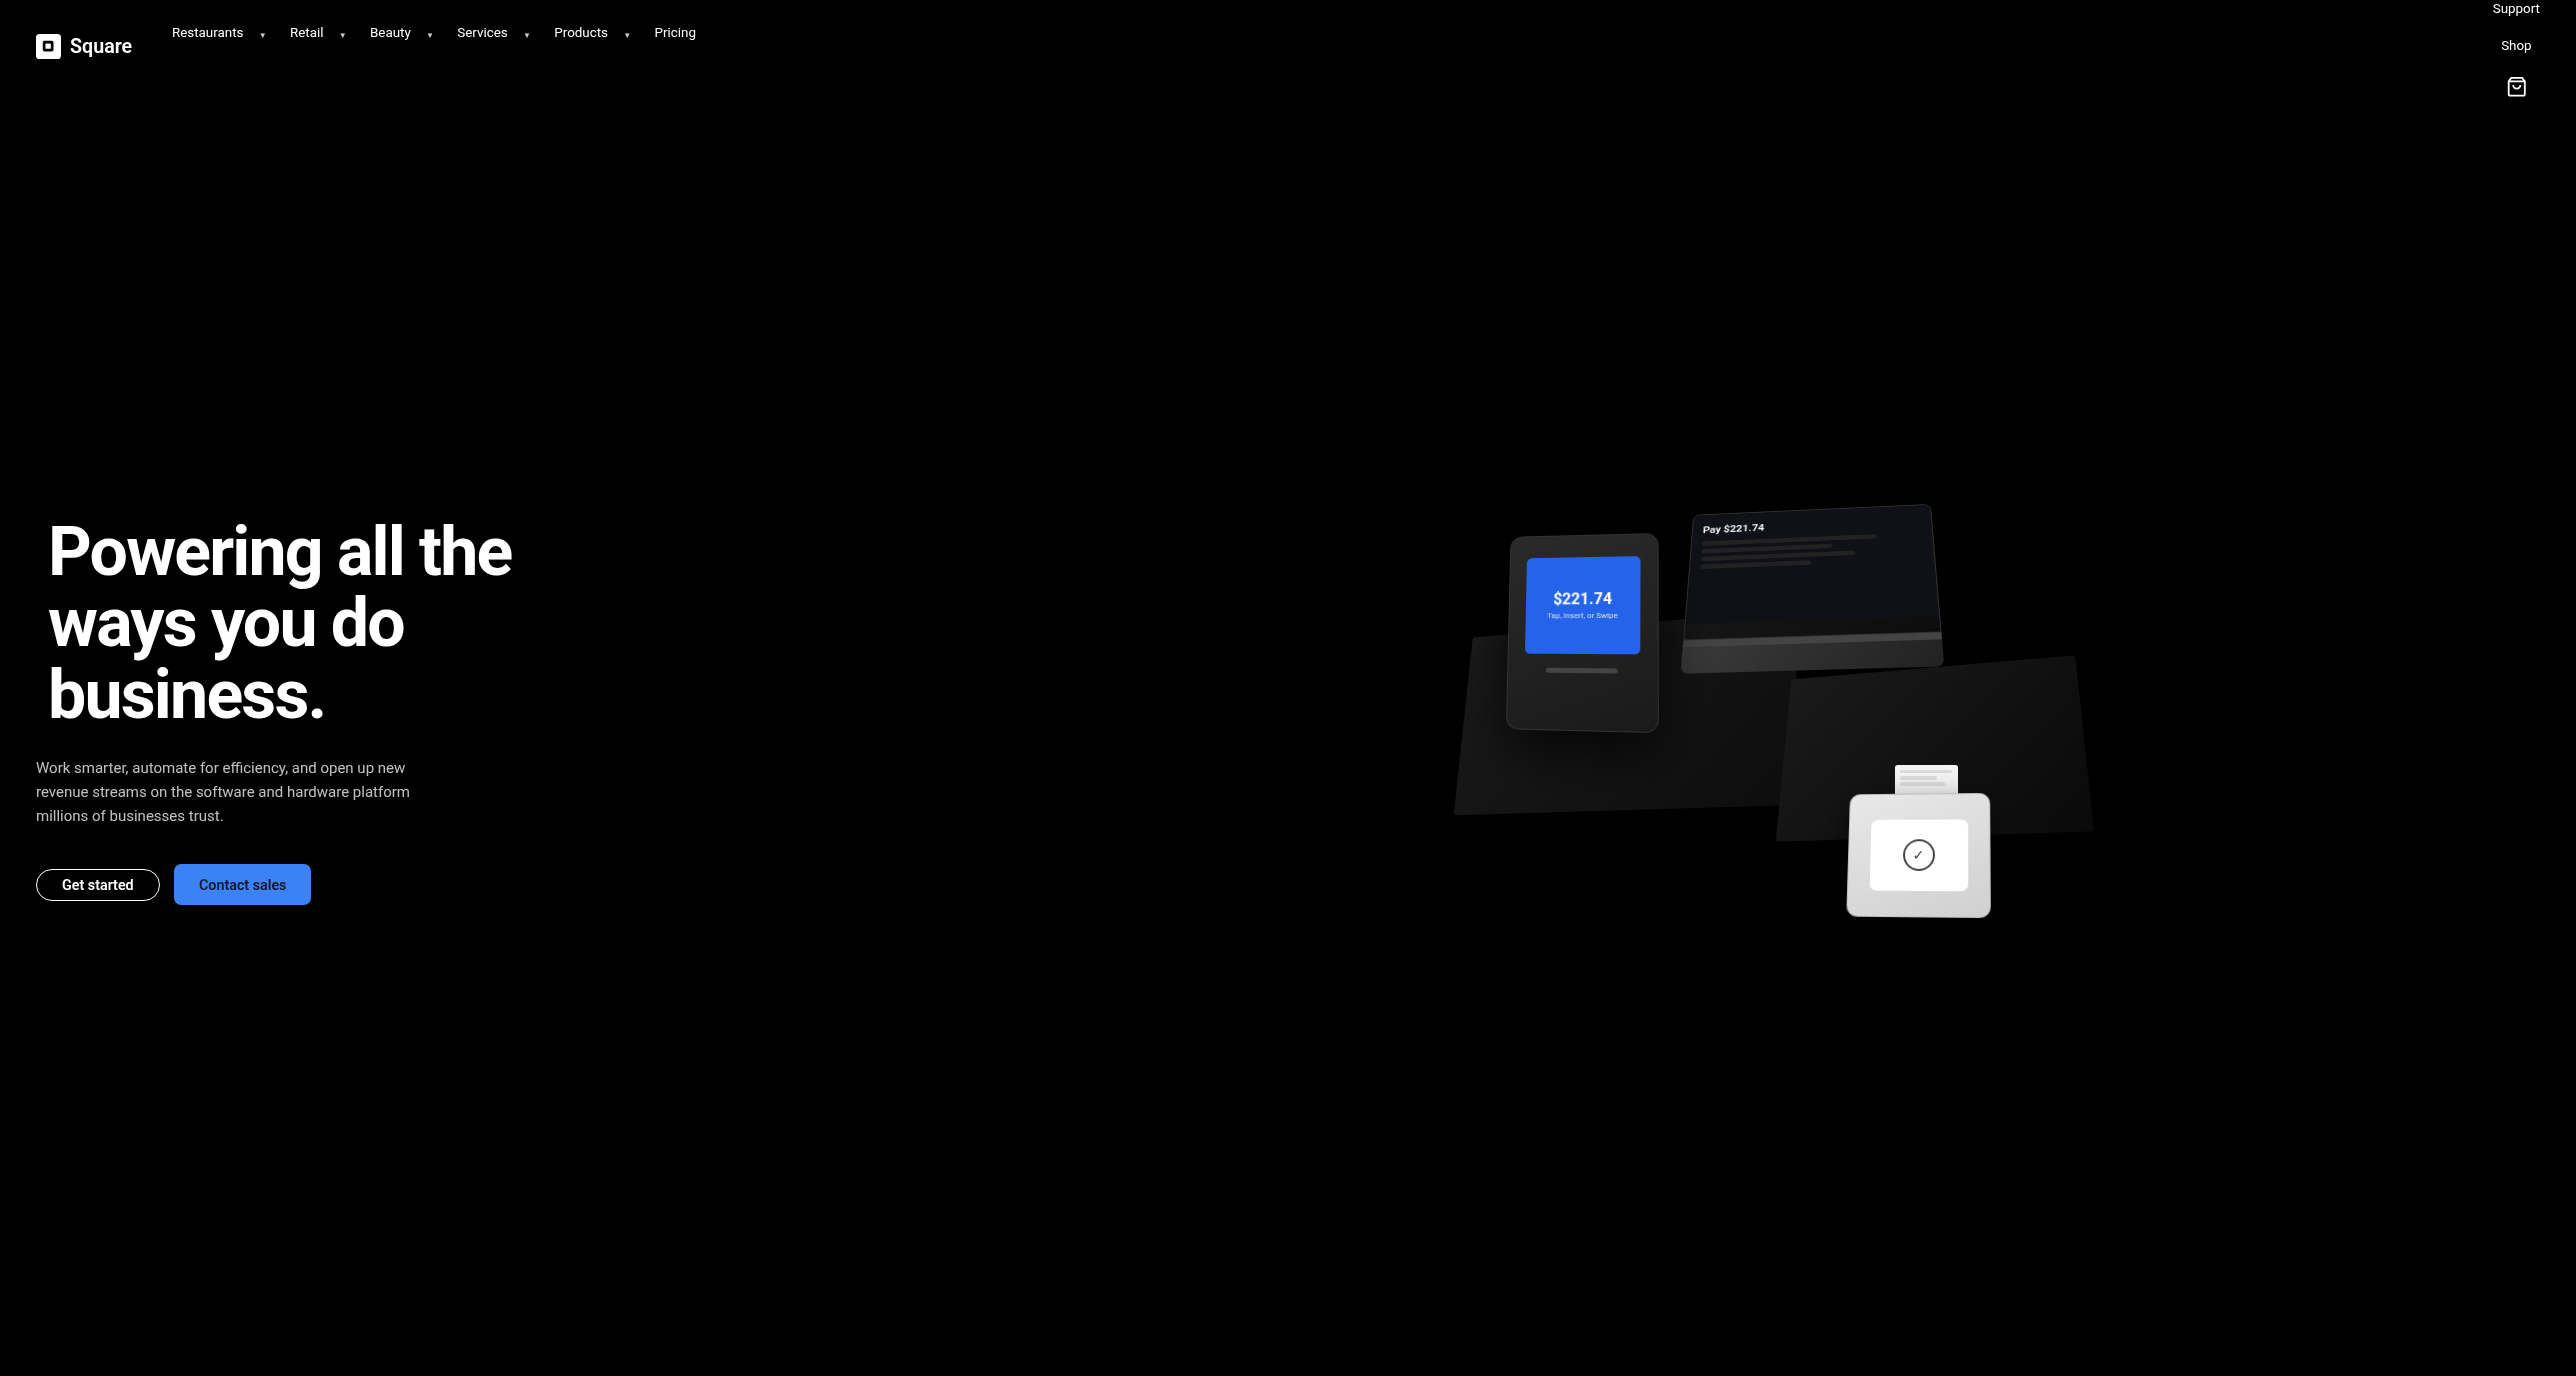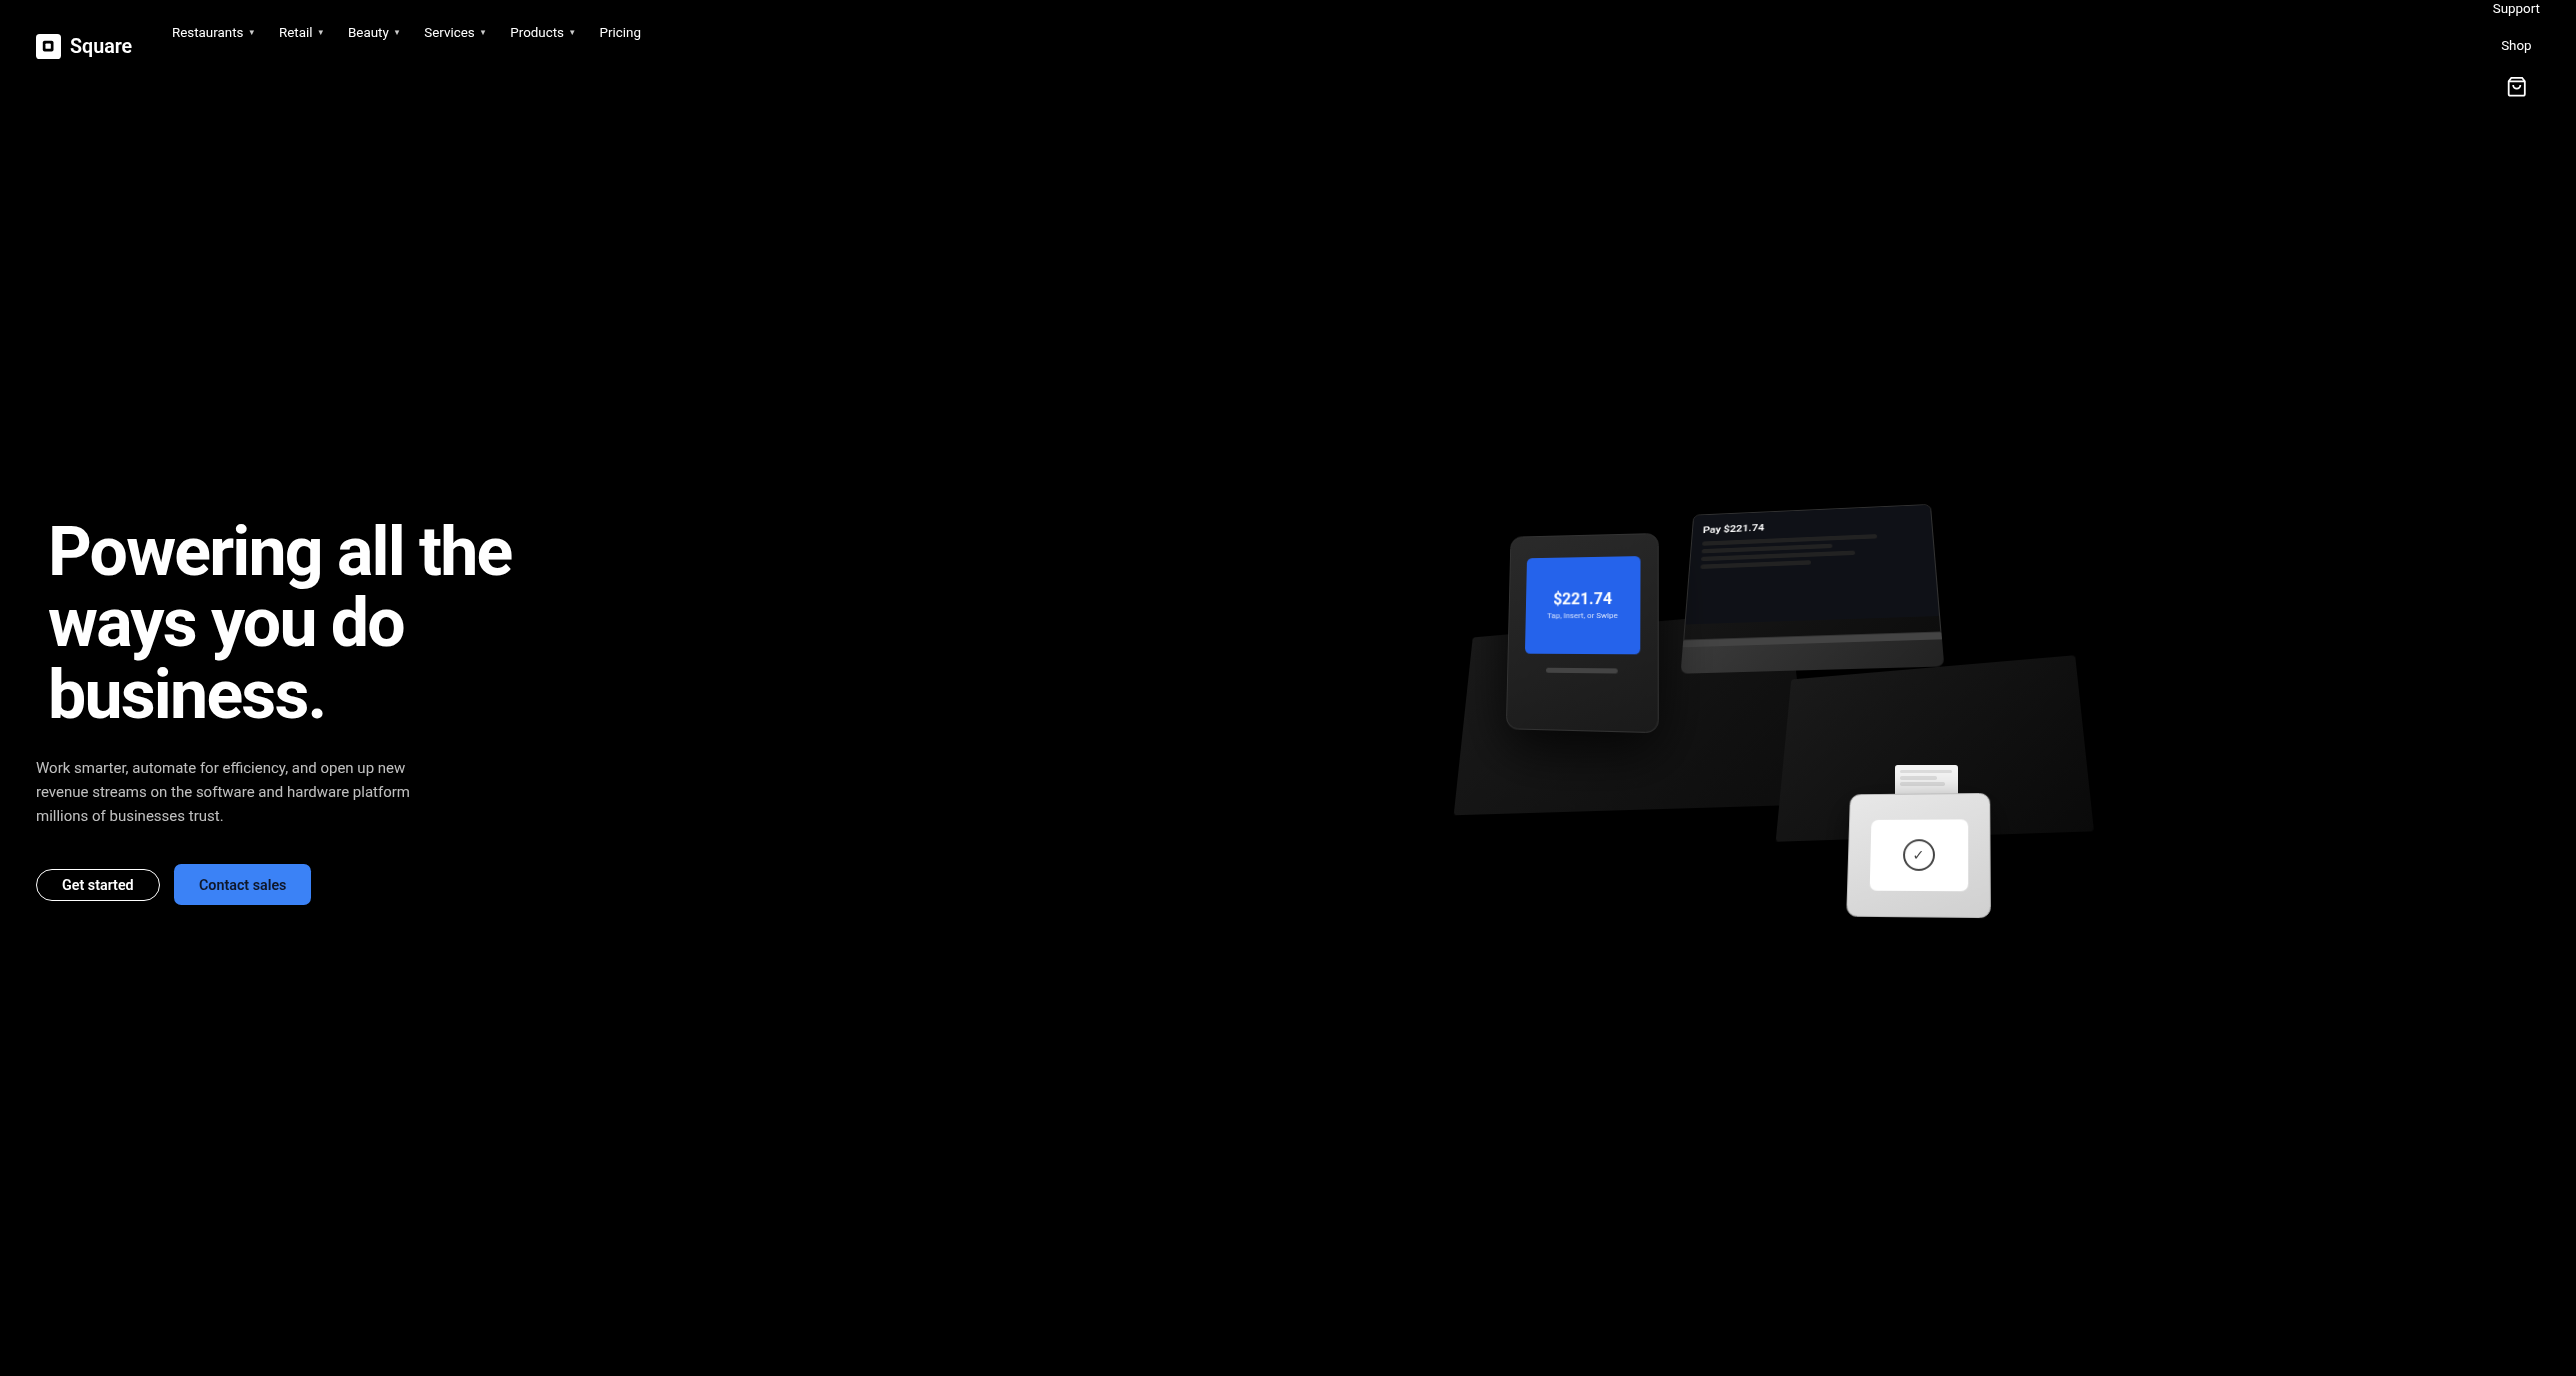--- a/index.html
+++ b/index.html
@@ -62,22 +62,22 @@
 
     .nav-links {
       display: flex;
       align-items: center;
       gap: 3.6px;
       list-style: none;
     }
 
     .nav-links li a {
       display: flex;
-      align-items: center;
-      gap: 6px;
+      align-items: flex-end;
+      gap: 17px;
       color: #fff;
       text-decoration: none;
       font-size: 13.4px;
       padding: 7.2px 10.7px;
       border-radius: 5.4px;
       white-space: nowrap;
     }
 
     .chevron {
       font-size: 9px;

